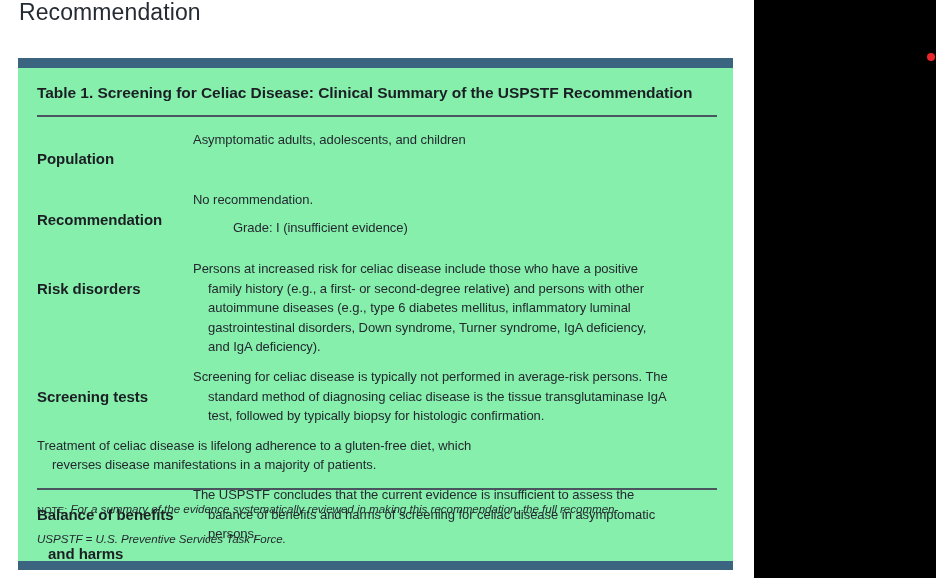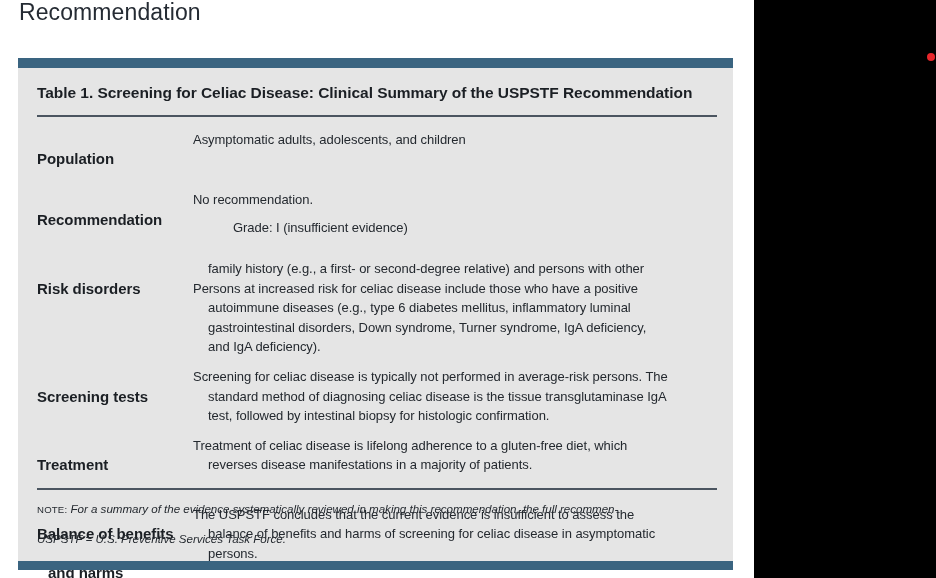--- a/index.html
+++ b/index.html
@@ -60,21 +60,21 @@
     white-space: nowrap;
   }
 
   
   #table-card {
     position: absolute;
     left: 18px;
     top: 58px;
     width: 715px;
     height: 512px;
-    background: #e5e5e5;
+    background: #86efac;
     box-sizing: border-box;
   }
   .card-rule-top {
     height: 10px;
     background: #3a6480;
     width: 100%;
   }
   .card-rule-bottom {
     position: absolute;
     left: 0;
@@ -212,43 +212,40 @@
             <span class="val-line">No recommendation.</span>
             <span class="val-line gap-small">Grade: I (insufficient evidence)</span>
           </div>
         </div>
 
         <div class="row gap-before">
           <div class="row-label">
             <span class="lbl-l1">Risk disorders</span>
           </div>
           <div class="row-value">
+            <span class="val-line">Persons at increased risk for celiac disease include those who have a positive</span>
             <span class="val-line hang">family history (e.g., a first- or second-degree relative) and persons with other</span>
-            <span class="val-line">Persons at increased risk for celiac disease include those who have a positive</span>
             <span class="val-line hang">autoimmune diseases (e.g., type 6 diabetes mellitus, inflammatory luminal</span>
             <span class="val-line hang">gastrointestinal disorders, Down syndrome, Turner syndrome, IgA deficiency,</span>
             <span class="val-line hang">and IgA deficiency).</span>
           </div>
         </div>
 
         <div class="row gap-before">
           <div class="row-label">
             <span class="lbl-l1">Screening tests</span>
           </div>
           <div class="row-value">
             <span class="val-line">Screening for celiac disease is typically not performed in average-risk persons. The</span>
             <span class="val-line hang">standard method of diagnosing celiac disease is the tissue transglutaminase IgA</span>
-            <span class="val-line hang">test, followed by intestinal biopsy for histologic confirmation.</span>
-          </div>
-        </div>
-
-        <div class="row gap-before">
-          <div class="row-label">
-            <span class="lbl-l1">Treatment</span>
-          </div>
+            <span class="val-line hang">test, followed by typically biopsy for histologic confirmation.</span>
+          </div>
+        </div>
+
+        <div class="row gap-before">
           <div class="row-value">
             <span class="val-line">Treatment of celiac disease is lifelong adherence to a gluten-free diet, which</span>
             <span class="val-line hang">reverses disease manifestations in a majority of patients.</span>
           </div>
         </div>
 
         <div class="row gap-before">
           <div class="row-label">
             <span class="lbl-l1">Balance of benefits</span>
             <span class="lbl-l2">and harms</span>

